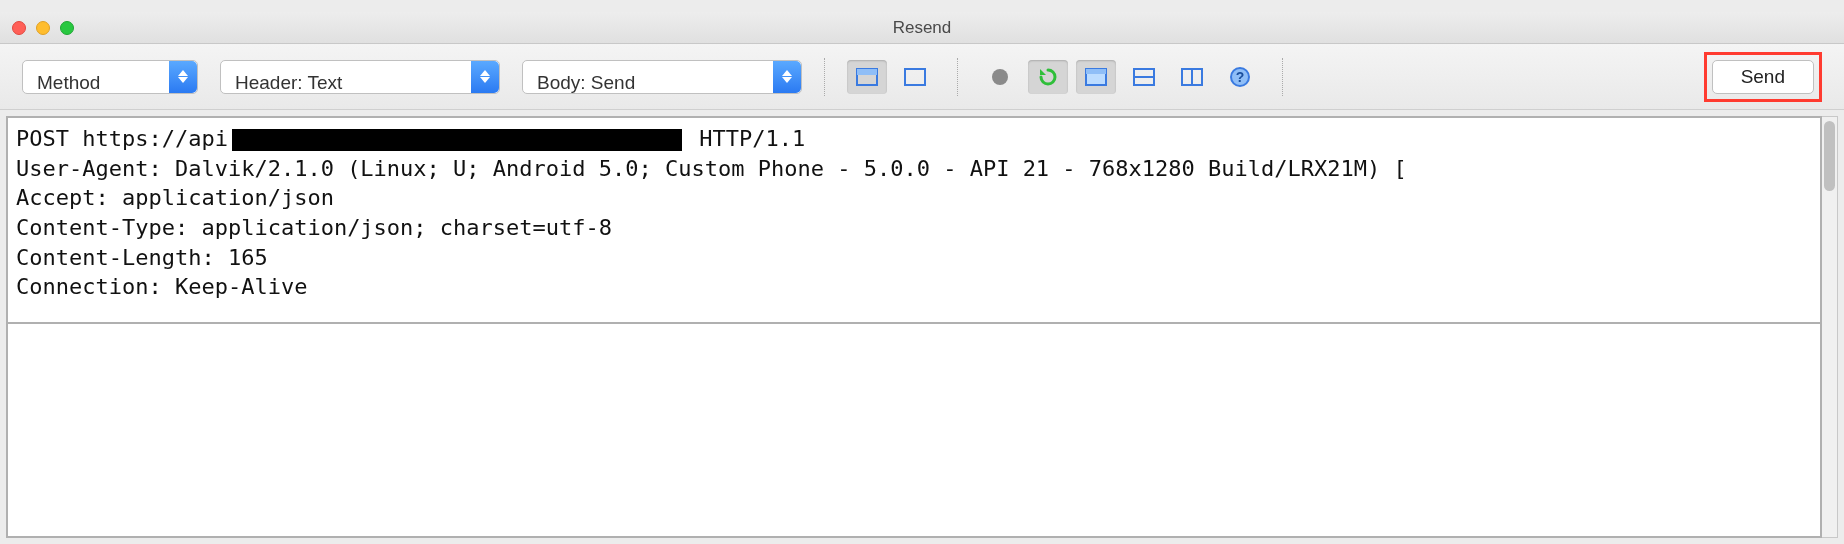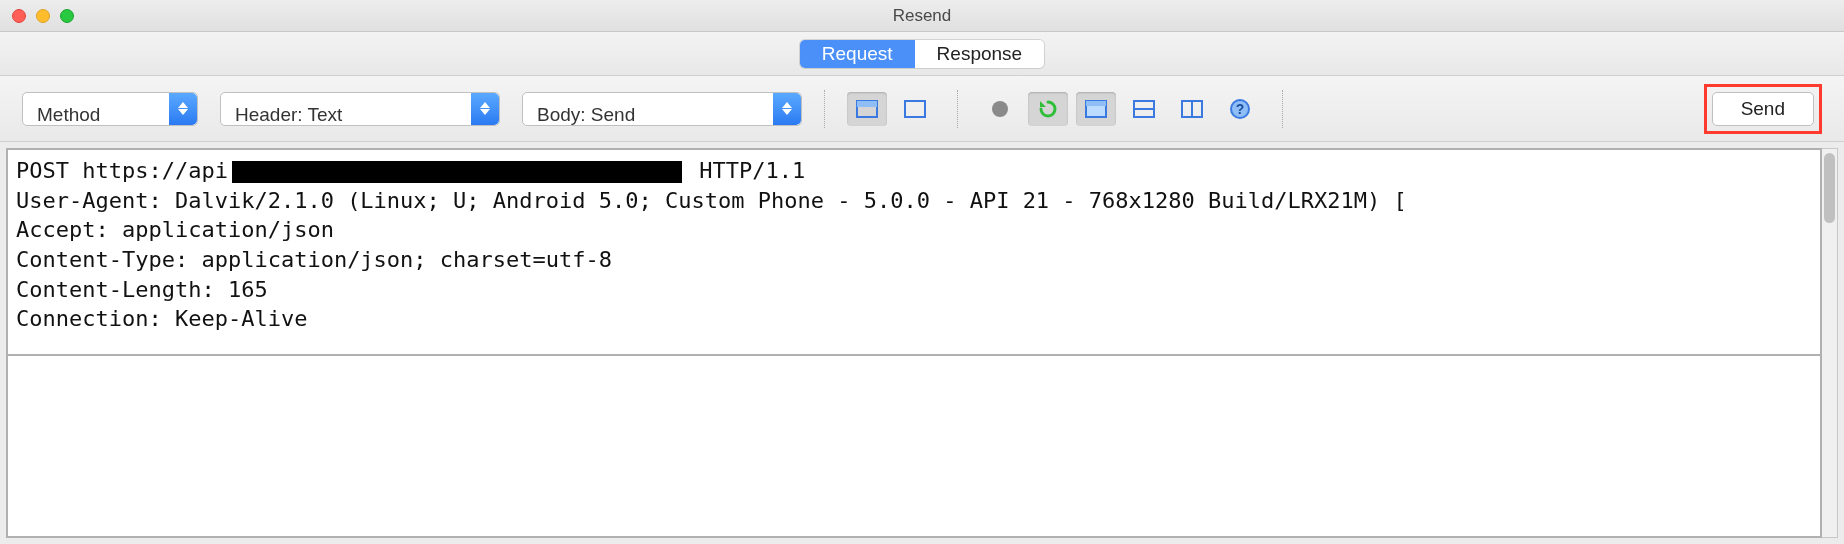--- a/index.html
+++ b/index.html
@@ -18,20 +18,21 @@
     display: flex;
     flex-direction: column;
   }
   .titlebar {
     height: 32px;
     background: linear-gradient(#ededed, #e0e0e0);
     border-bottom: 1px solid #c8c8c8;
     display: flex;
     align-items: center;
     position: relative;
+    margin-top: 12px;
   }
   .traffic-lights {
     display: flex;
     gap: 10px;
     margin-left: 12px;
   }
   .traffic-light {
     width: 14px;
     height: 14px;
     border-radius: 50%;
@@ -214,26 +215,20 @@
 
   <div class="titlebar">
     <div class="traffic-lights">
       <div class="traffic-light tl-close"></div>
       <div class="traffic-light tl-min"></div>
       <div class="traffic-light tl-max"></div>
     </div>
     <div class="title">Resend</div>
   </div>
 
-  <div class="tabbar">
-    <div class="seg">
-      <button class="seg-btn active">Request</button>
-      <button class="seg-btn">Response</button>
-    </div>
-  </div>
 
   <div class="toolbar">
 
     <div class="select-wrap sm">
       <span>Method</span>
       <div class="select-arrows">
         <svg viewBox="0 0 10 6">
             <path d="M0 6 L5 0 L10 6 Z" fill="#fff"></path>
           </svg>
         <svg viewBox="0 0 10 6">

